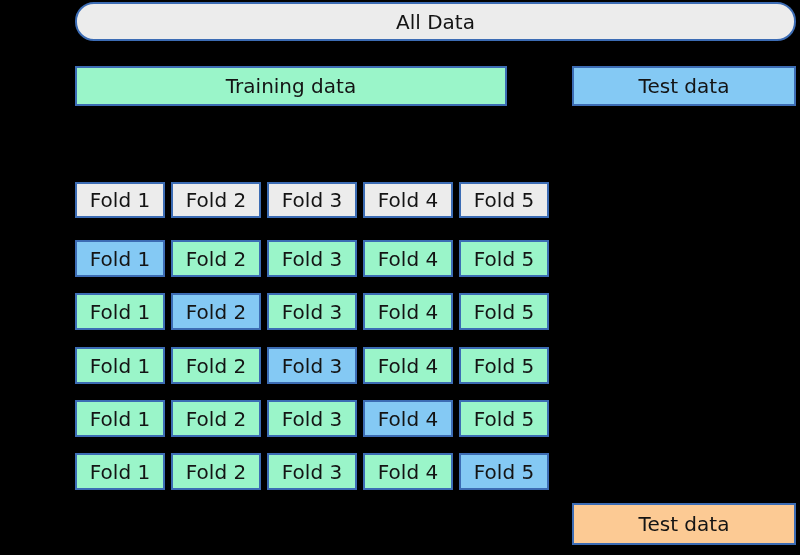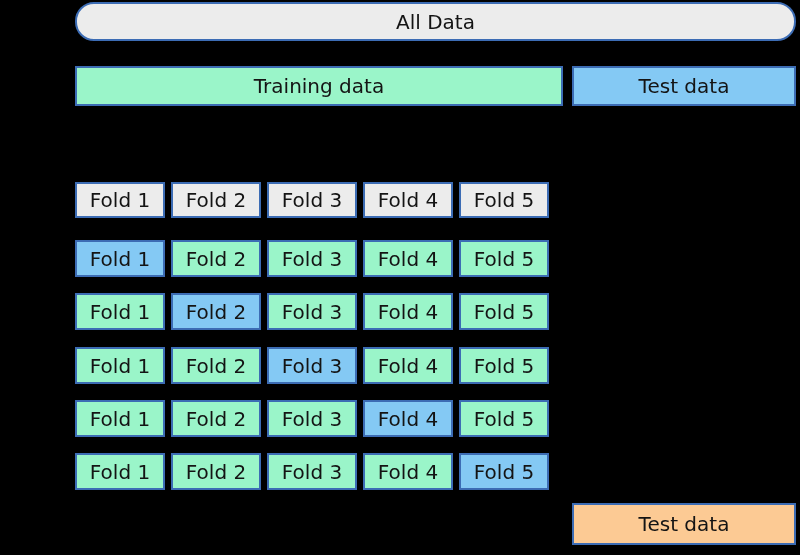--- a/index.html
+++ b/index.html
@@ -29,21 +29,21 @@
   }
   
   .v-alldata  { background: var(--alldata_fill,  #ececec); border-radius: 19px; }
   .v-header   { background: var(--header_fill,   #ececec); }
   .v-train    { background: var(--train_fill,    #9af5c9); }
   .v-test     { background: var(--test_fill,     #84c9f4); }
   .v-finaltest{ background: var(--finaltest_fill,#fcca94); }
 
   
   .all-data-bar  { left: 75px;  top: 2px;   width: 721px; height: 39px; }
-  .training-bar  { left: 75px;  top: 66px;  width: 488px; height: 40px; }
+  .training-bar  { left: 75px;  top: 66px;  width: 432px; height: 40px; }
   .testdata-bar  { left: 572px; top: 66px;  width: 224px; height: 40px; }
   .final-test-bar{ left: 572px; top: 503px; width: 224px; height: 42px; }
 
   
   .fold-row {
     position: absolute;
     left: 75px;
     display: flex;
     gap: 6px;
   }

